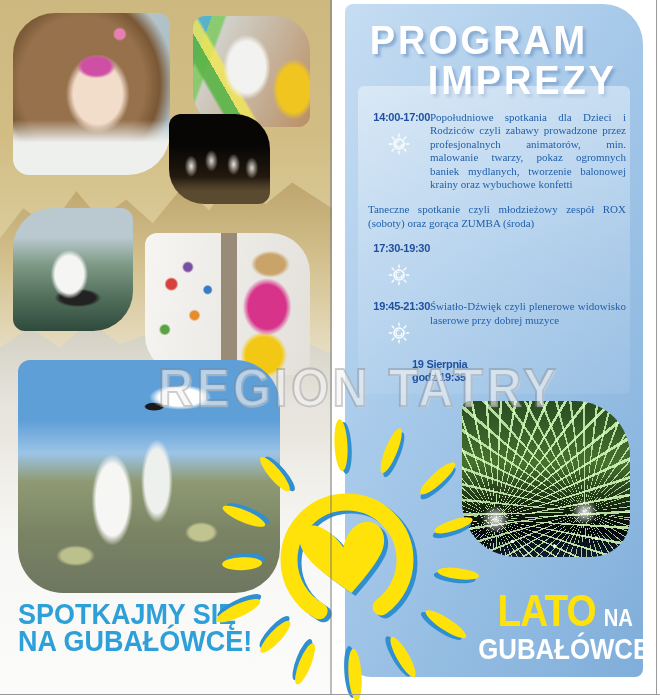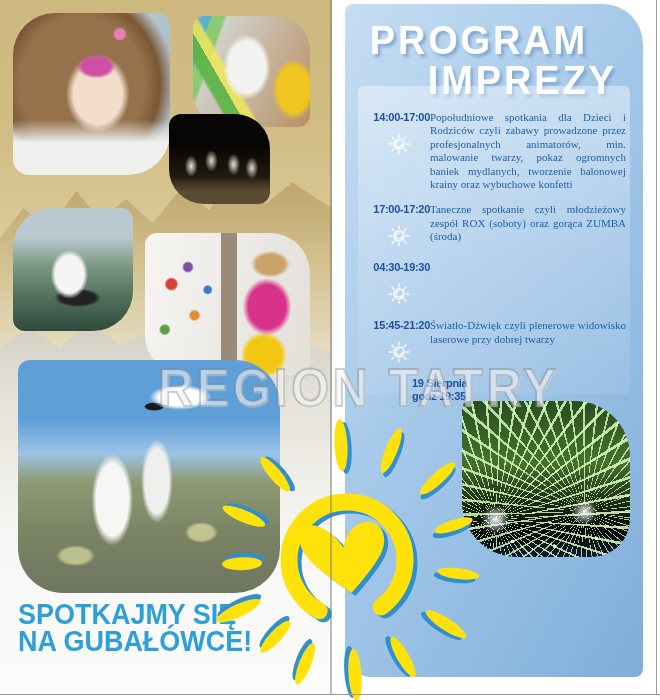--- a/index.html
+++ b/index.html
@@ -172,55 +172,56 @@
       <div class="item">
         <div class="time-col">
           <div class="time">14:00-17:00</div>
           <svg class="sun-icon" width="26" height="26">
               <use href="#lilsun"></use>
             </svg>
         </div>
         <div class="desc">Popołudniowe spotkania dla Dzieci i Rodziców czyli zabawy prowadzone przez profesjonalnych animatorów, min. malowanie twarzy, pokaz ogromnych baniek mydlanych, tworzenie balonowej krainy oraz wybuchowe konfetti</div>
       </div>
       <div class="item">
-        <div class="time-col">
-          <div class="time">17:00-17:20</div>
+        <div class="desc">Taneczne spotkanie czyli młodzieżowy zespół ROX (soboty) oraz gorąca ZUMBA (środa)</div>
+      </div>
+      <div class="item">
+        <div class="time-col">
+          <div class="time">17:30-19:30</div>
           <svg class="sun-icon" width="26" height="26">
               <use href="#lilsun"></use>
             </svg>
         </div>
-        <div class="desc">Taneczne spotkanie czyli młodzieżowy zespół ROX (soboty) oraz gorąca ZUMBA (środa)</div>
-      </div>
-      <div class="item">
-        <div class="time-col">
-          <div class="time">04:30-19:30</div>
+      </div>
+      <div class="item">
+        <div class="time-col">
+          <div class="time">19:45-21:30</div>
           <svg class="sun-icon" width="26" height="26">
               <use href="#lilsun"></use>
             </svg>
         </div>
-      </div>
-      <div class="item">
-        <div class="time-col">
-          <div class="time">15:45-21:20</div>
-          <svg class="sun-icon" width="26" height="26">
-              <use href="#lilsun"></use>
-            </svg>
-        </div>
-        <div class="desc">Światło-Dźwięk czyli plenerowe widowisko laserowe przy dobrej twarzy</div>
+        <div class="desc">Światło-Dźwięk czyli plenerowe widowisko laserowe przy dobrej muzyce</div>
       </div>
       <div class="item concert">
         <div class="time-col">
           <div class="time">19 Sierpnia</div>
           <div class="time">godz 19:35</div>
         </div>
       </div>
     </div>
 
     <div class="photo photo-laser"></div>
 
+    <div class="logo">
+      <div class="logo-row1">
+        <span class="lato">LATO</span>
+        <span class="na">NA</span>
+      </div>
+      <div class="logo-row2">GUBAŁÓWCE</div>
+    </div>
   </div>
 
   <div class="watermark">REGION TATRY</div>
 
   <svg class="big-sun" width="360" height="320" viewBox="0 0 360 320">
 
     <g transform="rotate(-3 172 160)">
         <ellipse class="ps" cx="176" cy="48" rx="6.5" ry="26"></ellipse>
         <ellipse class="pm" cx="172" cy="45" rx="6.5" ry="26"></ellipse>
       </g>

